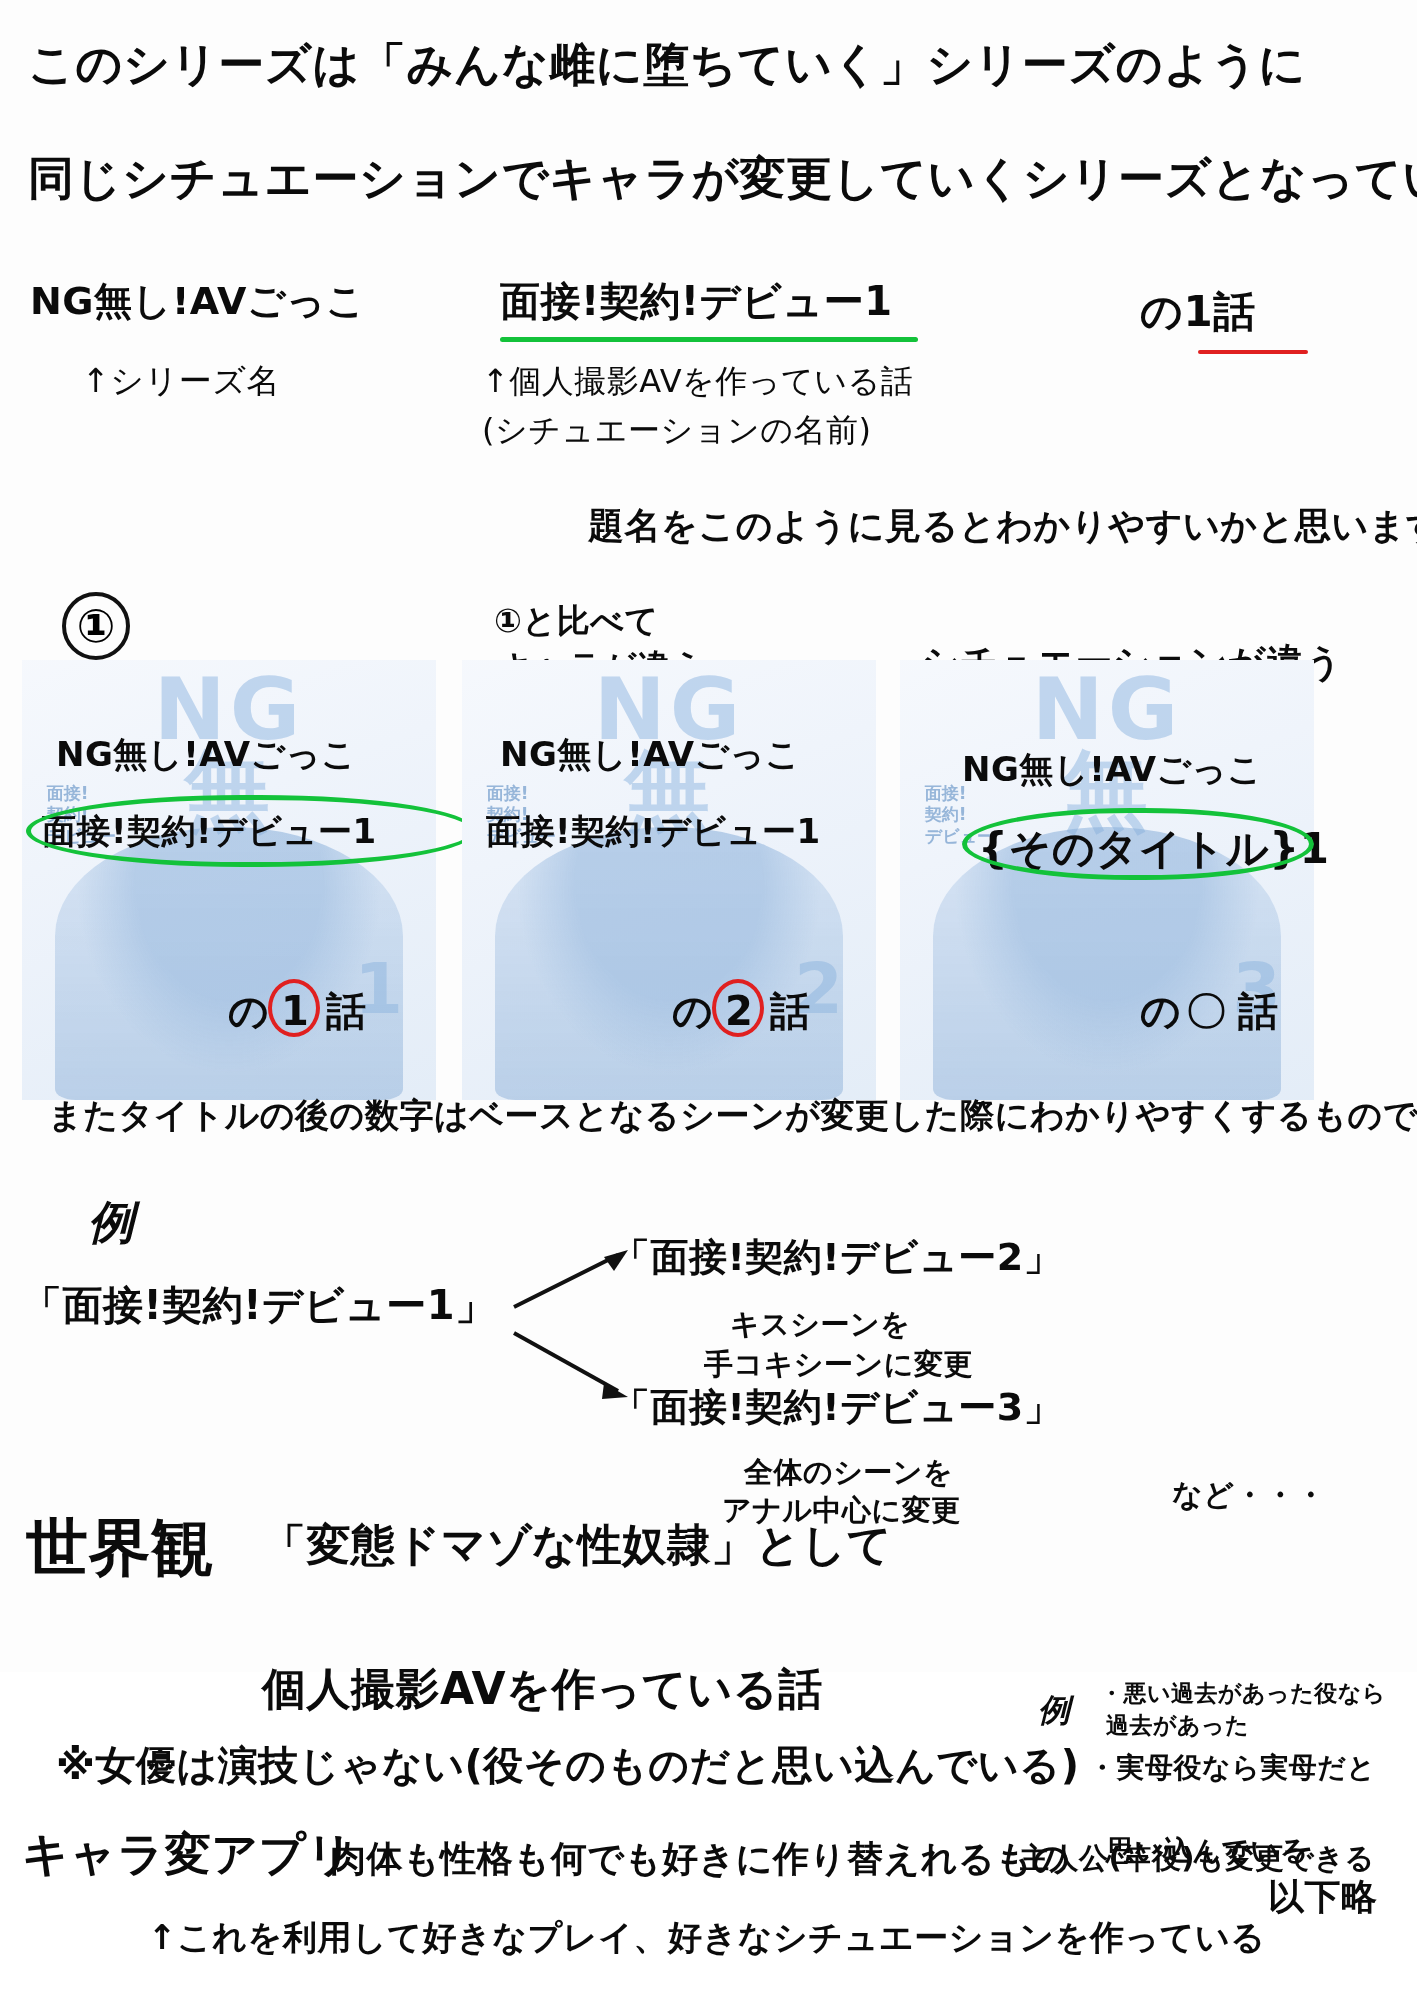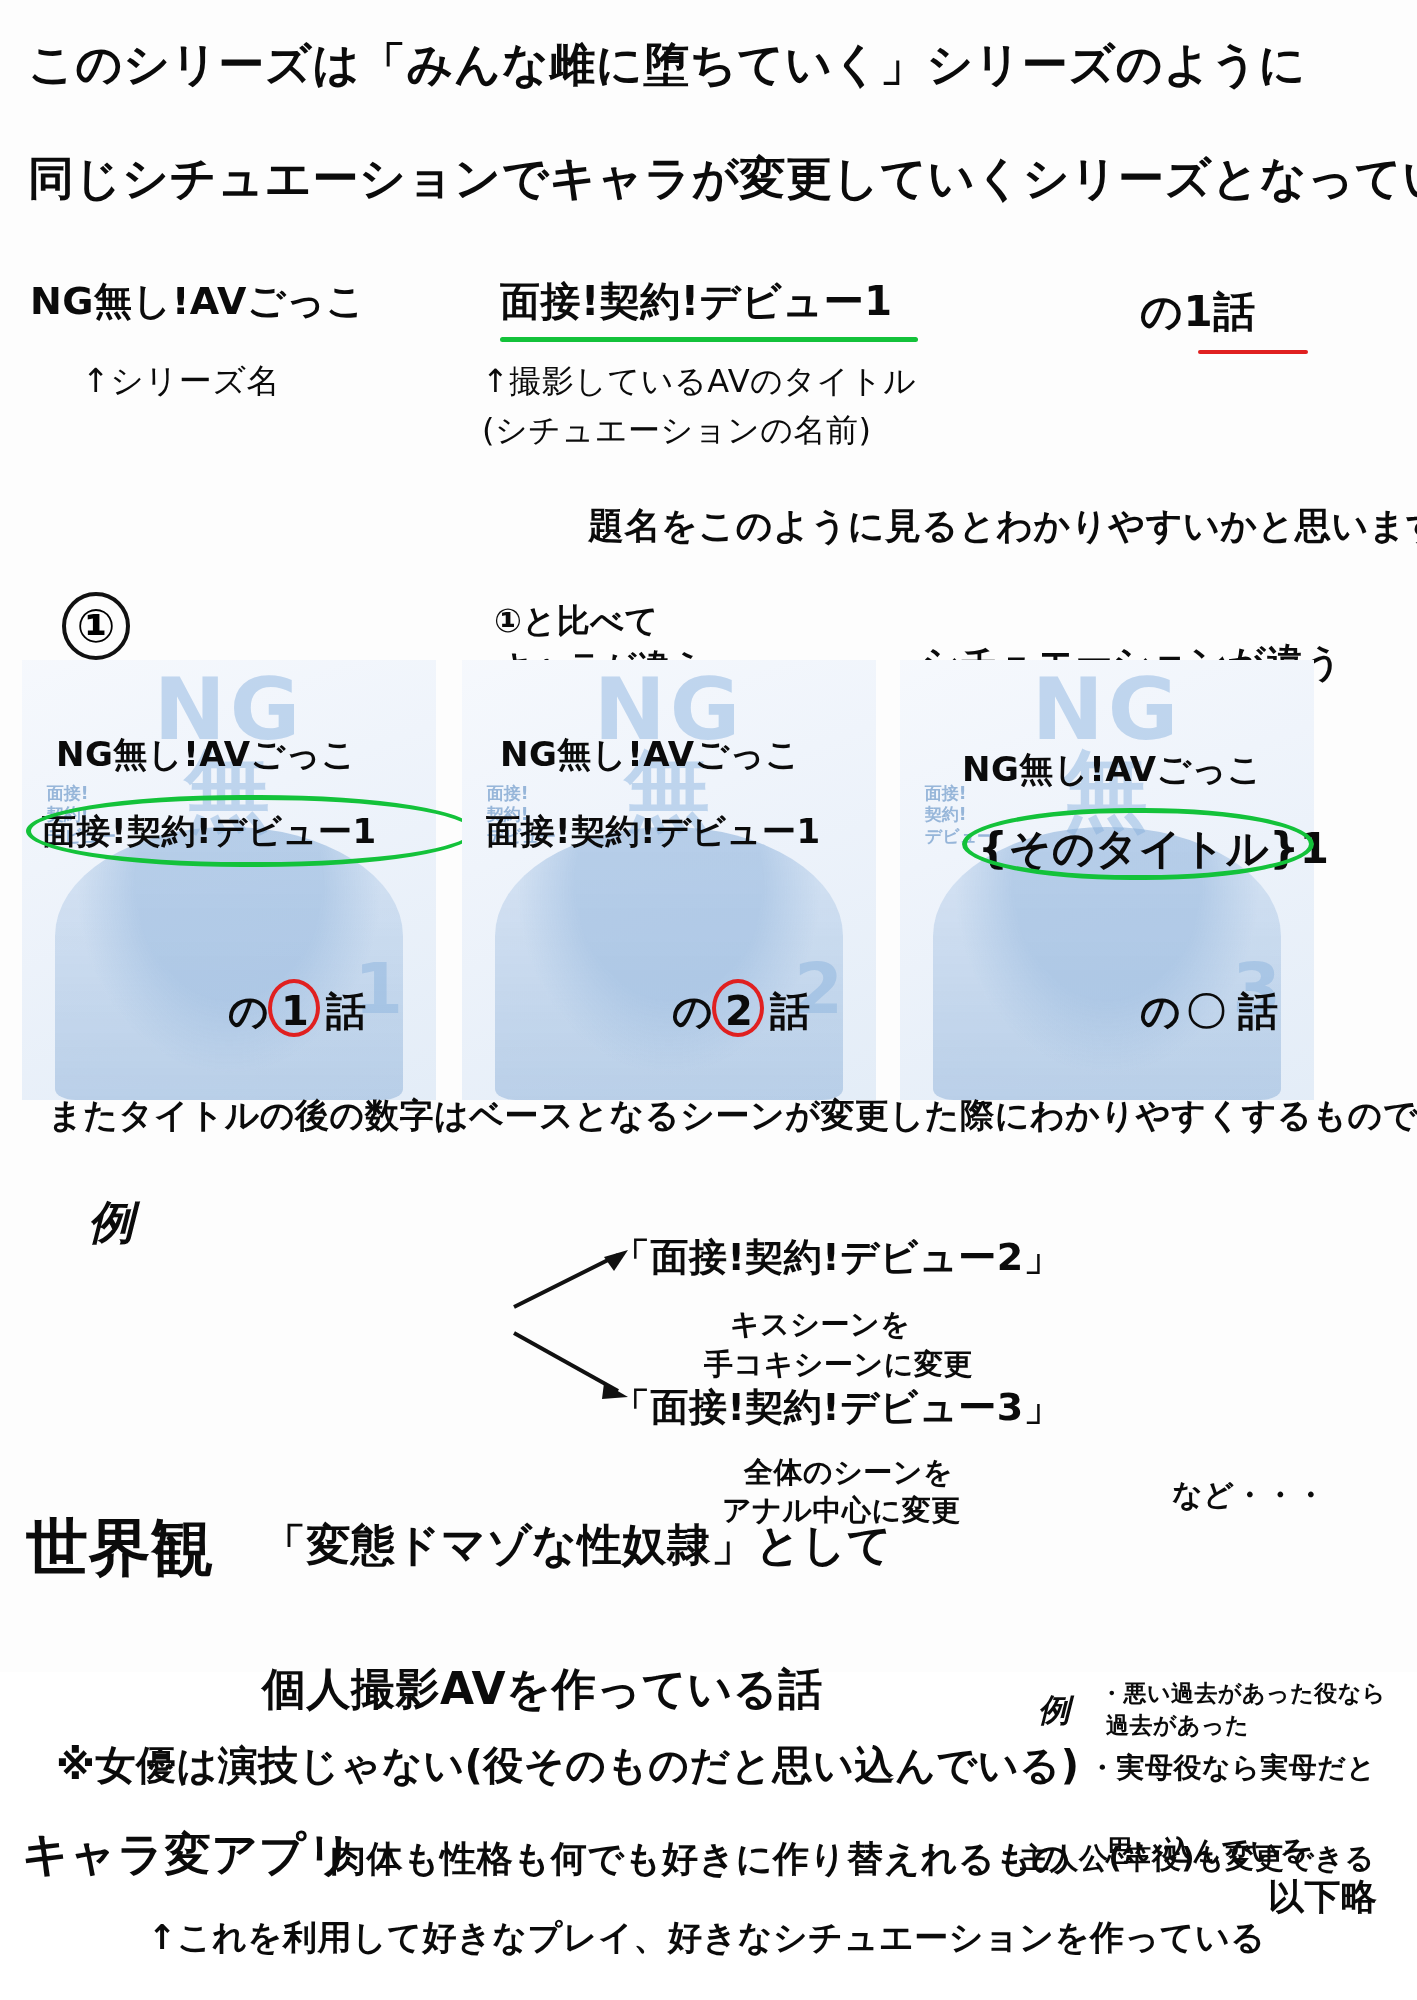--- a/index.html
+++ b/index.html
@@ -125,21 +125,21 @@
 <div class="page">
 
   <div class="t bold" style="left:28px; top:38px; font-size:46px;">このシリーズは「みんな雌に堕ちていく」シリーズのように</div>
   <div class="t bold" style="left:28px; top:152px; font-size:46px;">同じシチュエーションでキャラが変更していくシリーズとなっています!</div>
 
   <div class="t bold" style="left:30px; top:280px; font-size:38px;">NG無し!AVごっこ</div>
   <div class="t" style="left:82px; top:362px; font-size:33px;">↑シリーズ名</div>
 
   <div class="t bold" style="left:500px; top:278px; font-size:40px;">面接!契約!デビュー1</div>
   <div class="uline green" style="left:500px; top:337px; width:418px;"></div>
-  <div class="t" style="left:482px; top:363px; font-size:32px;">↑撮影しているAVのタイトル</div>
+  <div class="t" style="left:482px; top:363px; font-size:32px;">↑個人撮影AVを作っている話</div>
   <div class="t" style="left:482px; top:412px; font-size:32px;">(シチュエーションの名前)</div>
 
   <div class="t bold" style="left:1140px; top:288px; font-size:42px;">の1話</div>
   <div class="uline red" style="left:1198px; top:350px; width:110px; height:4px;"></div>
 
   <div class="t bold" style="left:588px; top:505px; font-size:36px;">題名をこのように見るとわかりやすいかと思います!</div>
 
   <div class="circle-big" style="left:62px; top:592px; width:68px; height:68px;">①</div>
 
   <div class="thumb" style="left:22px; top:660px; width:414px; height:440px;">
@@ -203,20 +203,21 @@
   <div class="t bold" style="left:978px; top:825px; font-size:42px;">{そのタイトル}1</div>
   <div class="oval" style="left:962px; top:808px; width:352px; height:72px;"></div>
 
   <div class="t bold" style="left:1140px; top:988px; font-size:40px;">の</div>
   <div class="t bold" style="left:1186px; top:988px; font-size:40px;">〇</div>
   <div class="t bold" style="left:1238px; top:988px; font-size:40px;">話</div>
 
   <div class="t bold" style="left:48px; top:1096px; font-size:34px;">またタイトルの後の数字はベースとなるシーンが変更した際にわかりやすくするものです</div>
 
   <div class="t bold" style="left:88px; top:1196px; font-size:46px; font-style:italic;">例</div>
+  <div class="t bold" style="left:22px; top:1282px; font-size:40px;">「面接!契約!デビュー1」</div>
 
   <svg class="arrow" style="left:510px; top:1245px;" width="120" height="70" viewBox="0 0 120 70">
     <line x1="4" y1="62" x2="108" y2="10" stroke="#111" stroke-width="4"></line>
     <polygon points="118,5 94,12 104,26" fill="#111"></polygon>
   </svg>
   <svg class="arrow" style="left:510px; top:1325px;" width="120" height="80" viewBox="0 0 120 80">
     <line x1="4" y1="8" x2="108" y2="66" stroke="#111" stroke-width="4"></line>
     <polygon points="118,72 94,58 92,74" fill="#111"></polygon>
   </svg>
 

